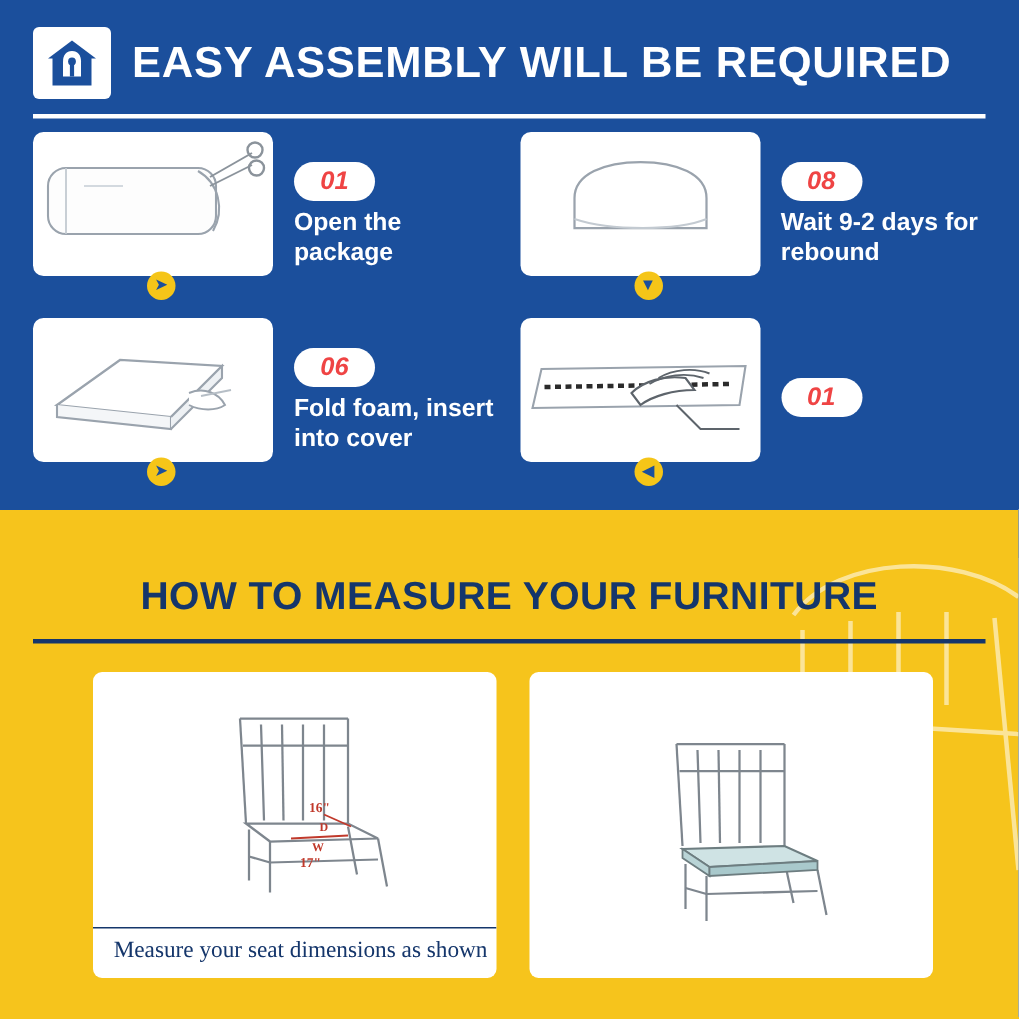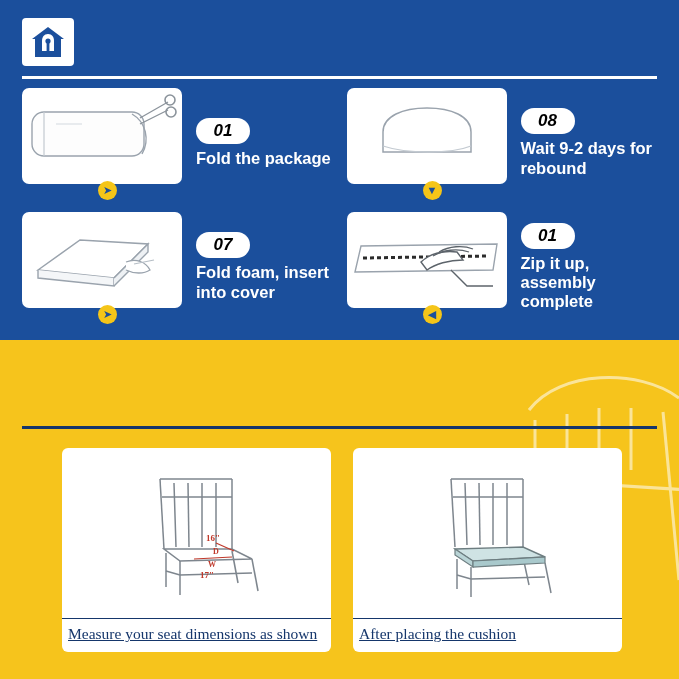--- a/index.html
+++ b/index.html
@@ -96,21 +96,21 @@
     justify-content: center;
   }
   .step-num-badge {
     width: 54px;
     height: 26px;
     background: #ffffff;
     border-radius: 13px;
     display: flex;
     align-items: center;
     justify-content: center;
-    color: #000000;
+    color: #ef4444;
     font-size: 17px;
     font-weight: bold;
     font-style: italic;
     margin-bottom: 5px;
   }
   .step-label {
     color: #ffffff;
     font-size: 16.5px;
     font-weight: bold;
     line-height: 1.16;
@@ -190,44 +190,44 @@
     display: flex;
     align-items: center;
     justify-content: center;
     width: 100%;
   }
   .measure-caption {
     width: 100%;
     border-top: 1.5px solid #15366b;
     padding: 6px 6px 8px;
     box-sizing: border-box;
-    text-align: left;
+    text-align: right;
     color: #15366b;
     font-family: "Liberation Serif", serif;
     font-size: 15.5px;
     line-height: 1.22;
-    text-decoration: underline;
   }
 </style>
 </head>
 <body>
 
 <div class="page">
 
   <div class="top-section">
 
     <div class="header">
       <div class="logo-box">
         <svg width="38" height="36" viewBox="0 0 38 36" aria-hidden="true">
           <path d="M19 3 L35 15 L32 15 L32 33 L6 33 L6 15 L3 15 Z" fill="#1b4f9c"></path>
           <path d="M19 10 C15 10 13 13 13 17 L13 27 L25 27 L25 17 C25 13 23 10 19 10 Z" fill="#ffffff"></path>
           <circle cx="19" cy="17" r="2.6" fill="#1b4f9c"></circle>
           <rect x="17.6" y="19" width="2.8" height="8" fill="#1b4f9c"></rect>
         </svg>
       </div>
+      <div class="title-main">EASY ASSEMBLY WILL BE REQUIRED</div>
     </div>
     <div class="header-rule"></div>
 
     <div class="steps">
 
       <div class="step">
         <div class="step-card">
           <svg width="160" height="96" viewBox="0 0 160 96" aria-hidden="true">
             <rect x="10" y="24" width="112" height="44" rx="12" fill="#fdfdfd" stroke="#9aa3ad" stroke-width="1.4"></rect>
             <path d="M22 24 L22 68" stroke="#c3cad1" stroke-width="1.2"></path>
@@ -235,21 +235,21 @@
             <path d="M118 30 L146 14" stroke="#8b939b" stroke-width="1.3"></path>
             <path d="M118 36 L146 22" stroke="#8b939b" stroke-width="1.3"></path>
             <circle cx="148" cy="12" r="5" fill="none" stroke="#8b939b" stroke-width="1.6"></circle>
             <circle cx="149" cy="24" r="5" fill="none" stroke="#8b939b" stroke-width="1.6"></circle>
             <path d="M34 36 L60 36" stroke="#d3d9df" stroke-width="1.2"></path>
           </svg>
         </div>
         <div class="arrow-badge" style="left:76px; bottom:-2px;">➤</div>
         <div class="step-text-wrap">
           <div class="step-num-badge">01</div>
-          <div class="step-label">Fold the package</div>
+          <div class="step-label">Open the package</div>
         </div>
       </div>
 
       <div class="step">
         <div class="step-card">
           <svg width="160" height="96" viewBox="0 0 160 96" aria-hidden="true">
             <path d="M36 64 L36 44 C36 28 56 20 80 20 C104 20 124 28 124 44 L124 64 Z" fill="#ffffff" stroke="#9aa3ad" stroke-width="1.5"></path>
             <path d="M36 58 C60 66 104 66 124 58" fill="none" stroke="#c3cad1" stroke-width="1.3"></path>
           </svg>
         </div>
@@ -265,58 +265,58 @@
           <svg width="160" height="96" viewBox="0 0 160 96" aria-hidden="true">
             <path d="M16 58 L58 28 L126 32 L92 66 Z" fill="#ffffff" stroke="#9aa3ad" stroke-width="1.5"></path>
             <path d="M16 58 L16 66 L92 74 L92 66" fill="#f4f6f8" stroke="#9aa3ad" stroke-width="1.4"></path>
             <path d="M92 66 L126 32 L126 40 L92 74" fill="#eef1f4" stroke="#9aa3ad" stroke-width="1.4"></path>
             <path d="M104 50 C114 46 124 50 128 58 C122 62 112 62 104 58" fill="#ffffff" stroke="#9aa3ad" stroke-width="1.3"></path>
             <path d="M112 52 L132 48" stroke="#b6bec6" stroke-width="1.2"></path>
           </svg>
         </div>
         <div class="arrow-badge" style="left:76px; bottom:-2px;">➤</div>
         <div class="step-text-wrap">
-          <div class="step-num-badge">07</div>
+          <div class="step-num-badge">06</div>
           <div class="step-label">Fold foam, insert into cover</div>
         </div>
       </div>
 
       <div class="step">
         <div class="step-card">
           <svg width="160" height="96" viewBox="0 0 160 96" aria-hidden="true">
             <path d="M8 60 L14 34 L150 32 L146 58 Z" fill="#ffffff" stroke="#9aa3ad" stroke-width="1.4"></path>
             <path d="M16 46 L140 44" stroke="#2b2b2b" stroke-width="3" stroke-dasharray="4 3"></path>
             <path d="M74 50 C82 42 96 38 110 40 L116 48 C102 48 88 52 80 58 Z" fill="#ffffff" stroke="#5d646b" stroke-width="1.4"></path>
             <path d="M86 44 C96 38 110 36 122 40" fill="none" stroke="#5d646b" stroke-width="1.3"></path>
             <path d="M92 40 C102 34 116 33 126 37" fill="none" stroke="#5d646b" stroke-width="1.3"></path>
             <path d="M104 58 L120 74 L146 74" fill="#ffffff" stroke="#5d646b" stroke-width="1.4"></path>
           </svg>
         </div>
         <div class="arrow-badge" style="left:76px; bottom:-2px;">◀</div>
         <div class="step-text-wrap">
           <div class="step-num-badge">01</div>
-          <div class="step-label">Zip it up, assembly complete</div>
         </div>
       </div>
 
     </div>
   </div>
 
   <div class="bottom-section">
 
     <svg class="bottom-deco" viewBox="0 0 230 260" aria-hidden="true">
       <path d="M40 60 C70 20 150 18 190 48" fill="none" stroke="#ffffff" stroke-width="3"></path>
       <path d="M46 70 L46 210" fill="none" stroke="#ffffff" stroke-width="3"></path>
       <path d="M78 64 L78 120" fill="none" stroke="#ffffff" stroke-width="3"></path>
       <path d="M110 58 L110 120" fill="none" stroke="#ffffff" stroke-width="3"></path>
       <path d="M142 58 L142 120" fill="none" stroke="#ffffff" stroke-width="3"></path>
       <path d="M174 62 L190 230" fill="none" stroke="#ffffff" stroke-width="3"></path>
       <path d="M40 130 L200 140" fill="none" stroke="#ffffff" stroke-width="3"></path>
     </svg>
 
+    <div class="measure-title">HOW TO MEASURE YOUR FURNITURE</div>
     <div class="measure-rule"></div>
 
     <div class="measure-cards">
 
       <div class="measure-card">
         <div class="measure-img">
           <svg width="230" height="140" viewBox="0 0 230 140" aria-hidden="true">
             <g fill="none" stroke="#7e868e" stroke-width="1.5">
               <path d="M78 16 L82 86"></path>
               <path d="M150 16 L150 86"></path>
@@ -364,19 +364,18 @@
               <path d="M84 96 L84 126"></path>
               <path d="M150 94 L156 122"></path>
               <path d="M98 116 L172 114"></path>
               <path d="M84 112 L98 116"></path>
             </g>
             <path d="M82 86 L150 84 L172 94 L100 98 Z" fill="#cfe3e4" stroke="#6d7d80" stroke-width="1.4"></path>
             <path d="M82 86 L82 92 L100 104 L100 98 Z" fill="#b9d4d6" stroke="#6d7d80" stroke-width="1.2"></path>
             <path d="M100 98 L172 94 L172 100 L100 104 Z" fill="#a9c9cc" stroke="#6d7d80" stroke-width="1.2"></path>
           </svg>
         </div>
-        <div class="measure-caption">After placing the cushion</div>
       </div>
 
     </div>
   </div>
 
 </div>
 
 </body></html>

